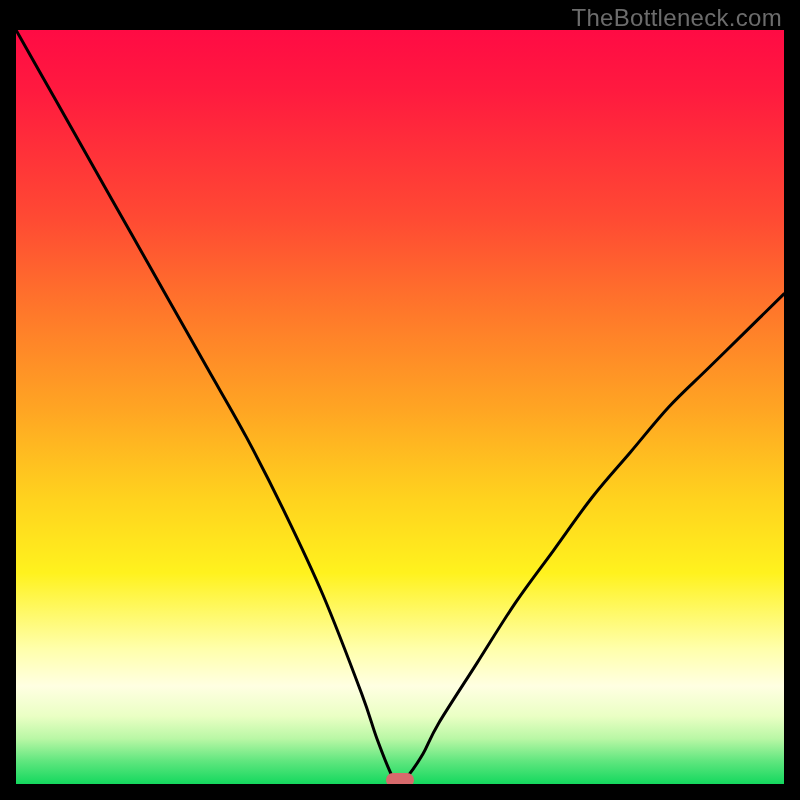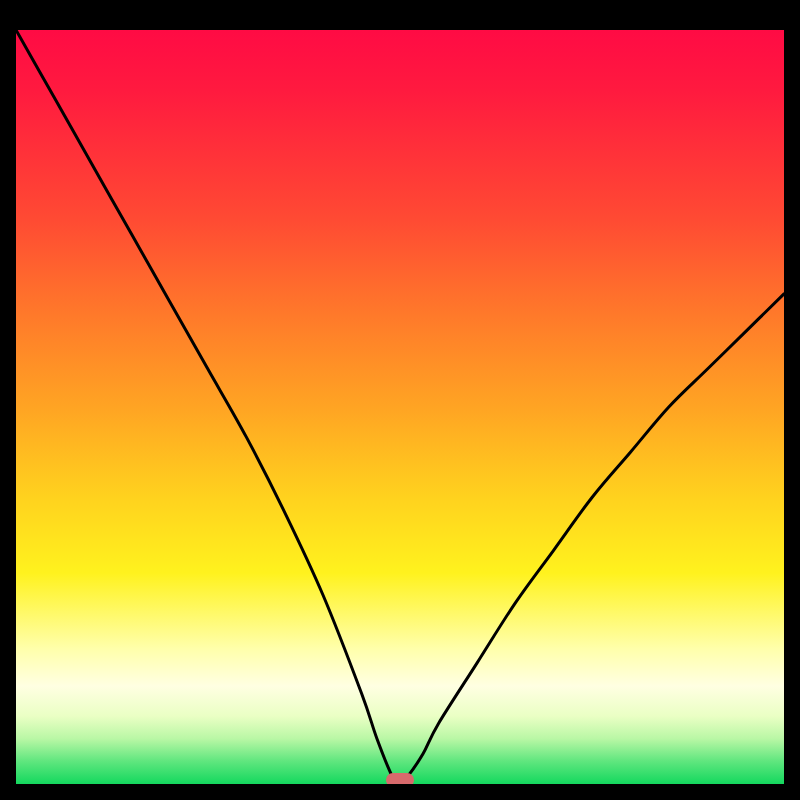--- a/index.html
+++ b/index.html
@@ -68,20 +68,21 @@
     border-radius: 8px;
     background: #d76a6c;
     transform: translate(-50%, -50%);
   }
 </style>
 </head>
 <body>
 
 <div class="outer">
 
+  <div class="watermark">TheBottleneck.com</div>
 
   <div class="plot-area">
     <div class="gradient-bg"></div>
 
     <svg class="curve" viewBox="0 0 768 754" preserveAspectRatio="none">
       <path d="M 0.00 0.00 C 6.40 11.31, 25.60 45.24, 38.40 67.86 C 51.20 90.48, 64.00 113.10, 76.80 135.72 C 89.60 158.34, 102.40 180.96, 115.20 203.58 C 128.00 226.20, 140.80 248.82, 153.60 271.44 C 166.40 294.06, 179.20 316.68, 192.00 339.30 C 204.80 361.92, 217.60 383.28, 230.40 407.16 C 243.20 431.04, 256.00 456.17, 268.80 482.56 C 281.60 508.95, 294.40 535.34, 307.20 565.50 C 320.00 595.66, 336.64 639.64, 345.60 663.52 C 354.56 687.40, 355.84 694.94, 360.96 708.76 C 366.08 722.58, 372.48 738.92, 376.32 746.46 C 380.16 754.00, 381.44 754.00, 384.00 754.00 C 386.56 754.00, 387.84 751.49, 391.68 746.46 C 395.52 741.43, 401.92 732.64, 407.04 723.84 C 412.16 715.04, 413.44 708.76, 422.40 693.68 C 431.36 678.60, 448.00 653.47, 460.80 633.36 C 473.60 613.25, 486.40 591.89, 499.20 573.04 C 512.00 554.19, 524.80 537.85, 537.60 520.26 C 550.40 502.67, 563.20 483.82, 576.00 467.48 C 588.80 451.14, 601.60 437.32, 614.40 422.24 C 627.20 407.16, 640.00 390.82, 652.80 377.00 C 665.60 363.18, 678.40 351.87, 691.20 339.30 C 704.00 326.73, 716.80 314.17, 729.60 301.60 C 742.40 289.03, 761.60 270.18, 768.00 263.90" fill="none" stroke="#000" stroke-width="3" stroke-linejoin="round" stroke-linecap="round"></path>
     </svg>
 
     <div class="minimum-marker" style="left: 384px; top: 750px; background: rgb(215, 106, 108);"></div>
   </div>

